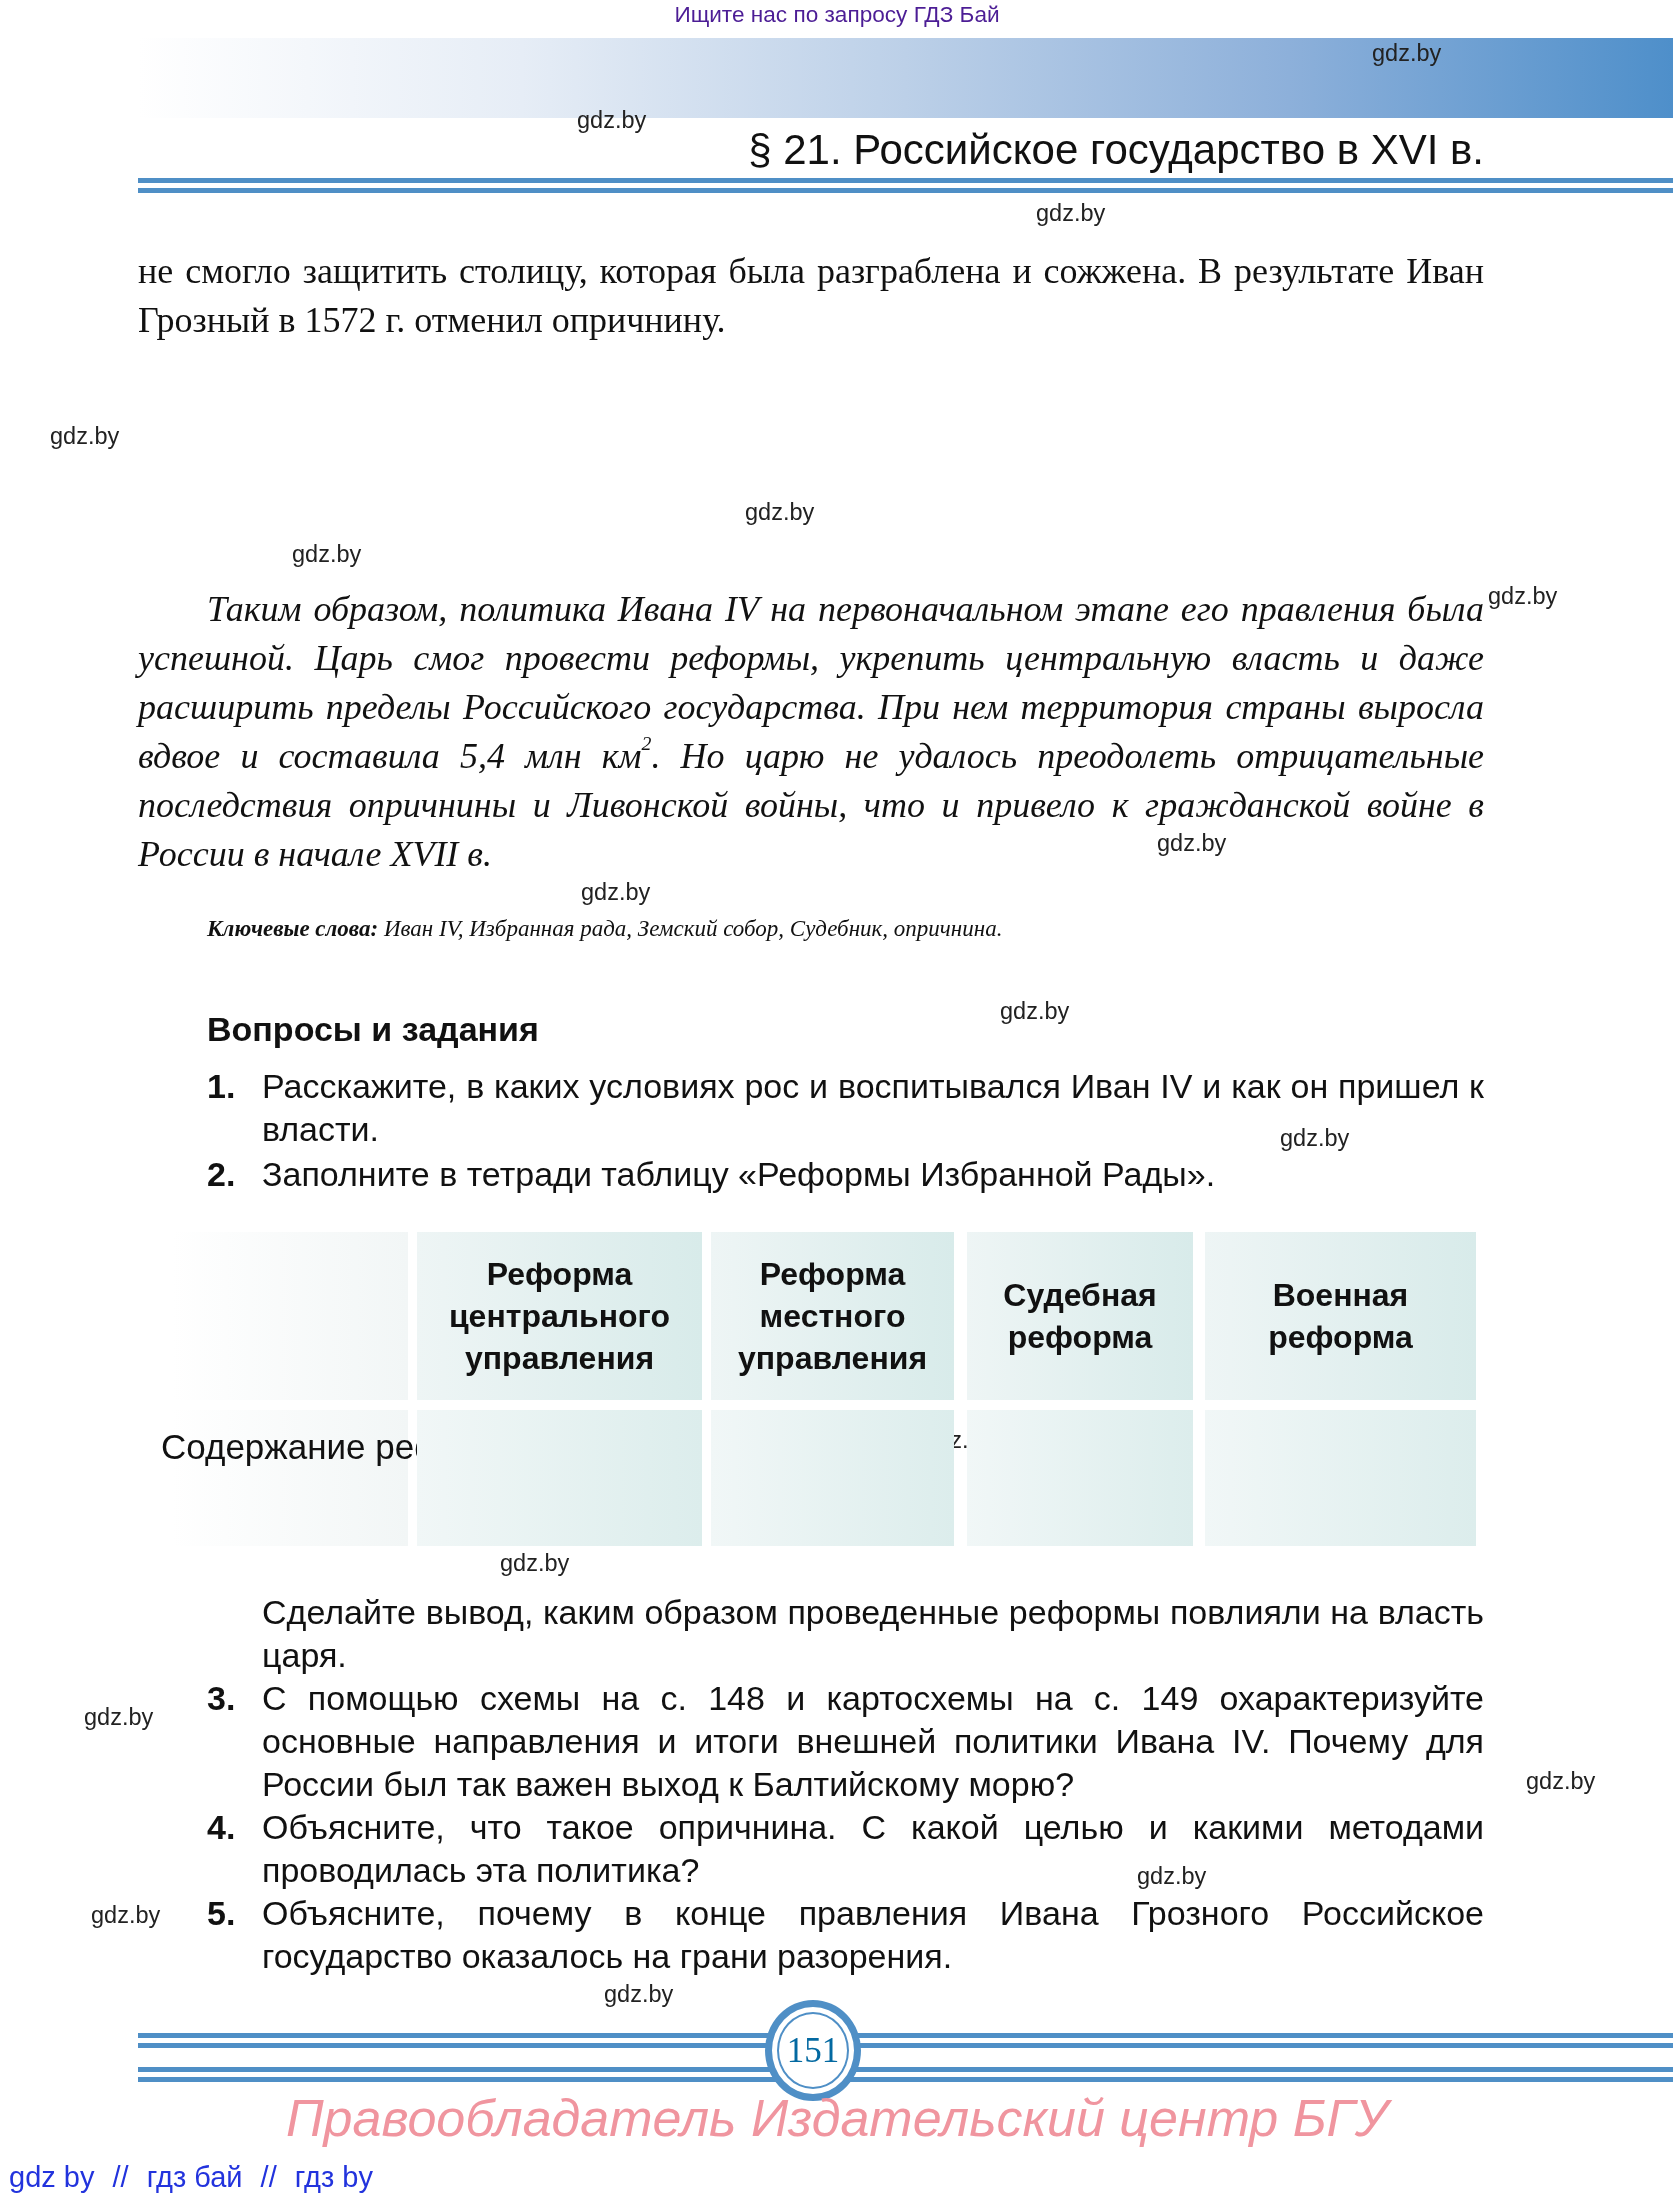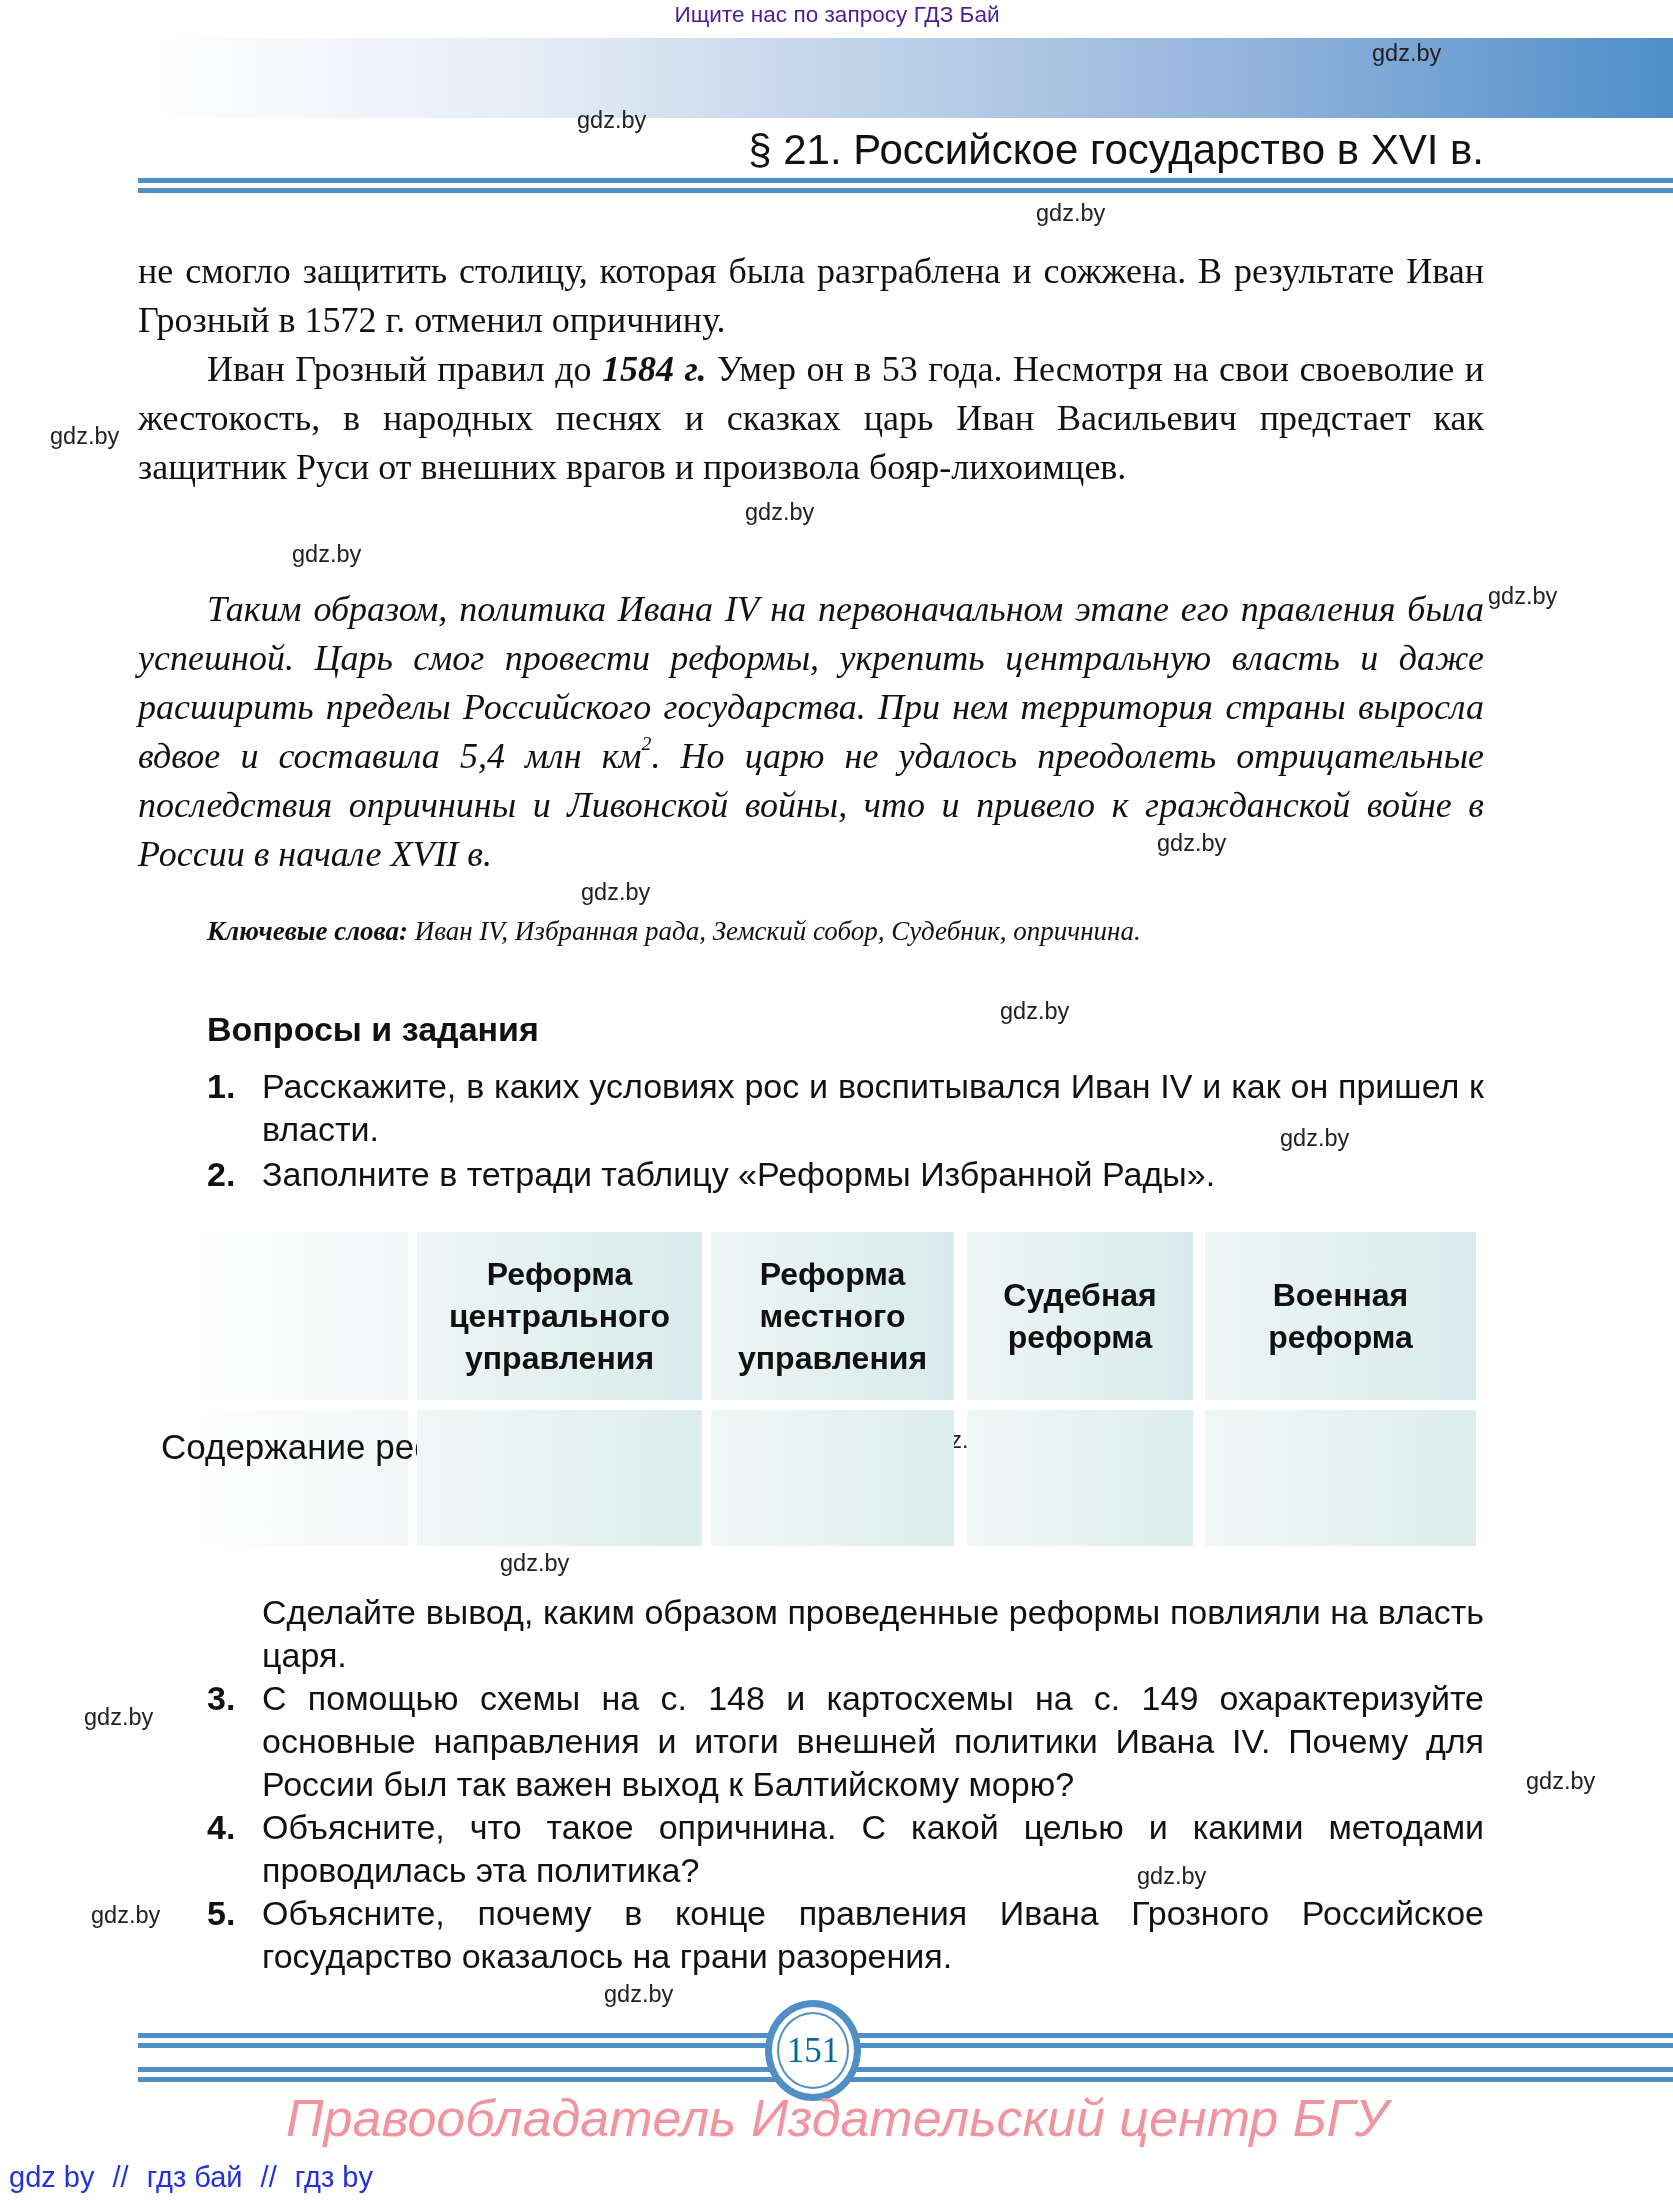--- a/index.html
+++ b/index.html
@@ -8,21 +8,21 @@
   .top-banner { position: absolute; left: 0; width: 1674px; top: 1.7px; text-align: center; font-family: "Liberation Sans", sans-serif; font-size: 22.6px; color: #4c1d95; }
   .header-band { position: absolute; left: 138px; top: 38px; width: 1535px; height: 80px; background: linear-gradient(to right, #ffffff 0%, #e6edf6 25%, #bcd0e8 50%, #8db0da 75%, #4e8fca 100%); }
   .chapter-title { position: absolute; right: 190px; top: 126px; font-family: "Liberation Sans", sans-serif; font-size: 42px; color: #111; white-space: nowrap; }
   .rule { position: absolute; left: 138px; width: 1535px; height: 5px; background: #4f8fc6; }
   .body-text { position: absolute; left: 138px; width: 1346px; font-size: 36px; line-height: 49px; text-align: justify; }
   .body-text p { margin: 0; }
   .indent { text-indent: 69px; }
   .italic { font-style: italic; }
   .bi { font-weight: bold; font-style: italic; }
   sup { font-size: 0.55em; vertical-align: 0.9em; line-height: 0; }
-  .keywords { position: absolute; left: 207px; top: 916px; font-size: 27px; font-style: italic; white-space: nowrap; }
+  .keywords { position: absolute; left: 207px; top: 916px; font-size: 23px; font-style: italic; white-space: nowrap; }
   .keywords b { font-weight: bold; }
   .q-title { position: absolute; left: 207px; top: 1010px; font-family: "Liberation Sans", sans-serif; font-weight: bold; font-size: 34px; }
   .q-list { position: absolute; left: 207px; width: 1277px; font-family: "Liberation Sans", sans-serif; font-size: 34px; line-height: 43px; }
   .q-item { display: flex; margin: 0 0 0 0; }
   .q-num { width: 55px; flex: none; font-weight: bold; }
   .q-text { flex: 1; text-align: justify; }
   .tbl-cell { position: absolute; display: flex; align-items: center; justify-content: center; text-align: center; font-family: "Liberation Sans", sans-serif; font-weight: bold; font-size: 32px; line-height: 42px; color: #111; }
   .tbl-head { background: linear-gradient(to right, #eef5f5, #d8ebea); }
   .tbl-body { background: linear-gradient(to right, #f1f7f7, #dcedec); }
   .tbl-corner { background: linear-gradient(to right, #ffffff, #f2f6f6); }
@@ -59,21 +59,20 @@
 <div class="wm" style="left:1369px; top:1467px;">gdz.by</div>
 <div class="wm" style="left:500px; top:1550px;">gdz.by</div>
 <div class="wm" style="left:84px; top:1704px;">gdz.by</div>
 <div class="wm" style="left:1526px; top:1768px;">gdz.by</div>
 <div class="wm" style="left:1137px; top:1863px;">gdz.by</div>
 <div class="wm" style="left:91px; top:1902px;">gdz.by</div>
 <div class="wm" style="left:604px; top:1981px;">gdz.by</div>
 
 <div class="body-text" style="top:247px;">
   <p>не смогло защитить столицу, которая была разграблена и сожжена. В результате Иван Грозный в 1572 г. отменил опричнину.</p>
-  <p class="indent"><span>Иван Грозный правил до </span><span class="bi">1584 г.</span><span> Умер он в 53 года. Несмотря на свои своеволие и жестокость, в народных песнях и сказках царь Иван Васильевич предстает как защитник Руси от внешних врагов и произвола бояр-лихоимцев.</span></p>
 </div>
 
 <div class="body-text italic indent" style="top:585px;"><span>Таким образом, политика Ивана IV на первоначальном этапе его правления была успешной. Царь смог провести реформы, укрепить центральную власть и даже расширить пределы Российского государства. При нем территория страны выросла вдвое и составила 5,4 млн км</span><sup>2</sup><span>. Но царю не удалось преодолеть отрицательные последствия опричнины и Ливонской войны, что и привело к гражданской войне в России в начале XVII в.</span></div>
 
 <div class="keywords"><b>Ключевые слова:</b><span> Иван IV, Избранная рада, Земский собор, Судебник, опричнина.</span></div>
 
 <div class="q-title">Вопросы и задания</div>
 
 <div class="q-list" style="top:1065px;">
   <div class="q-item">

